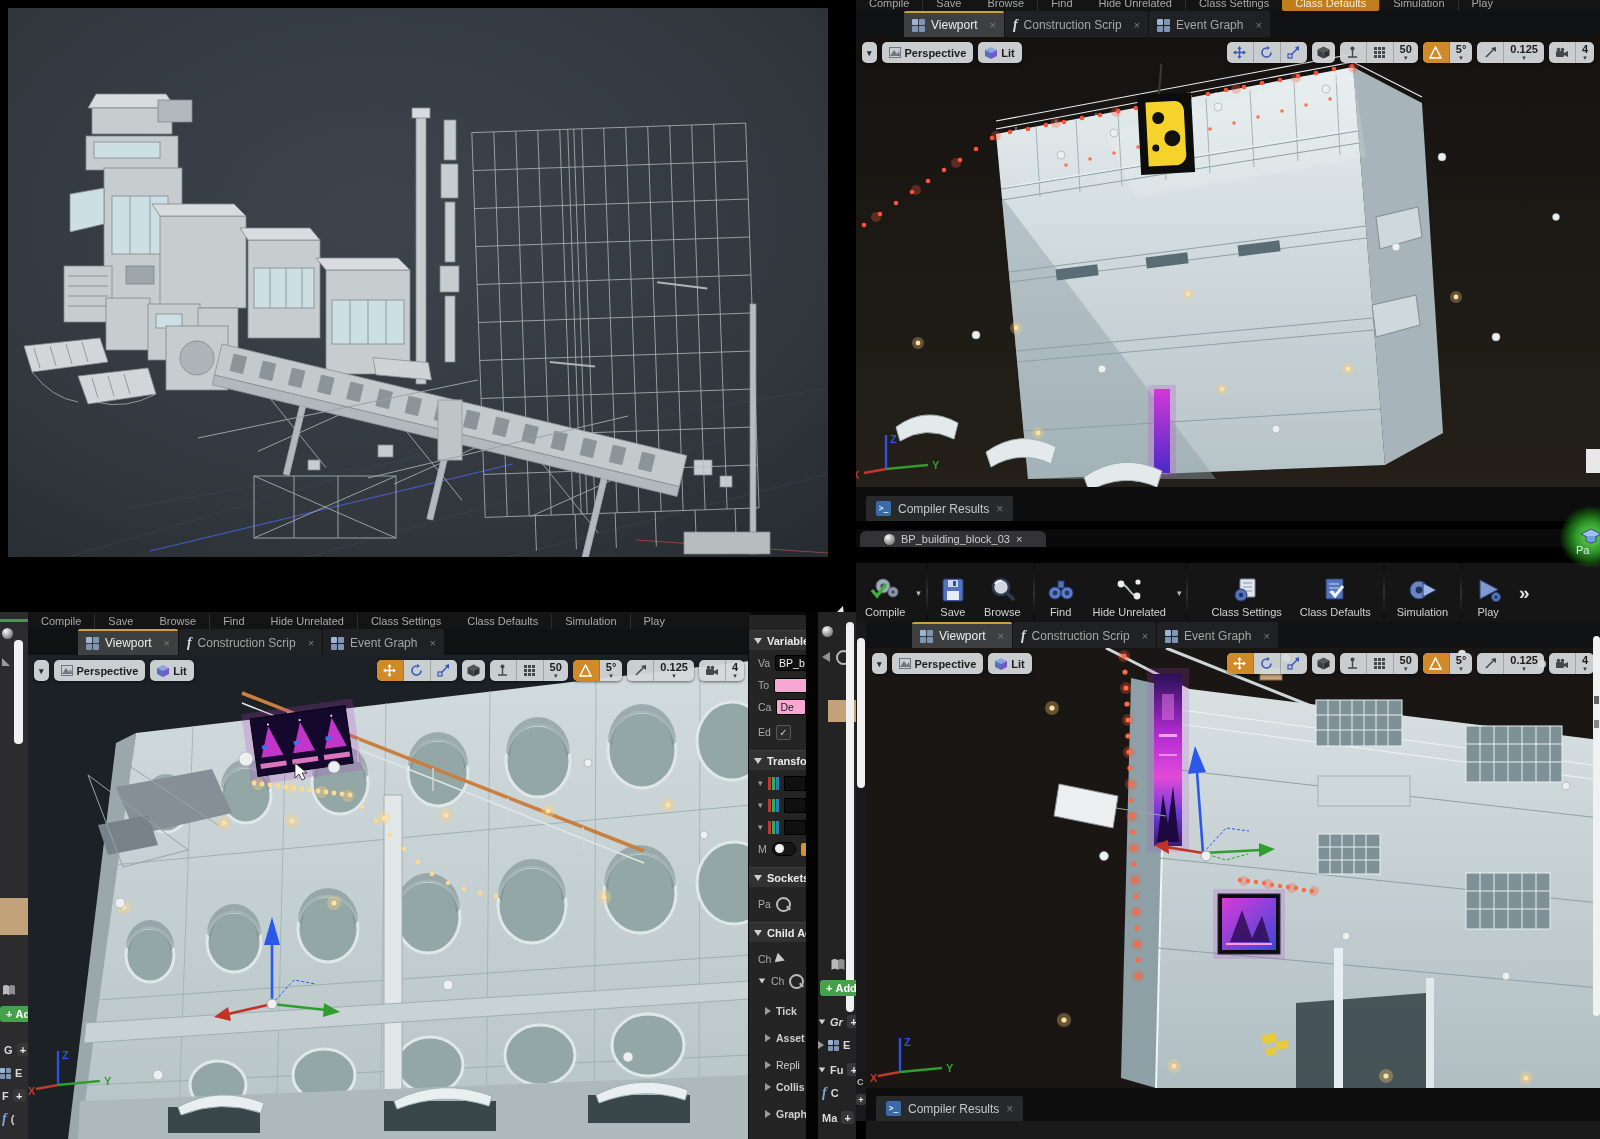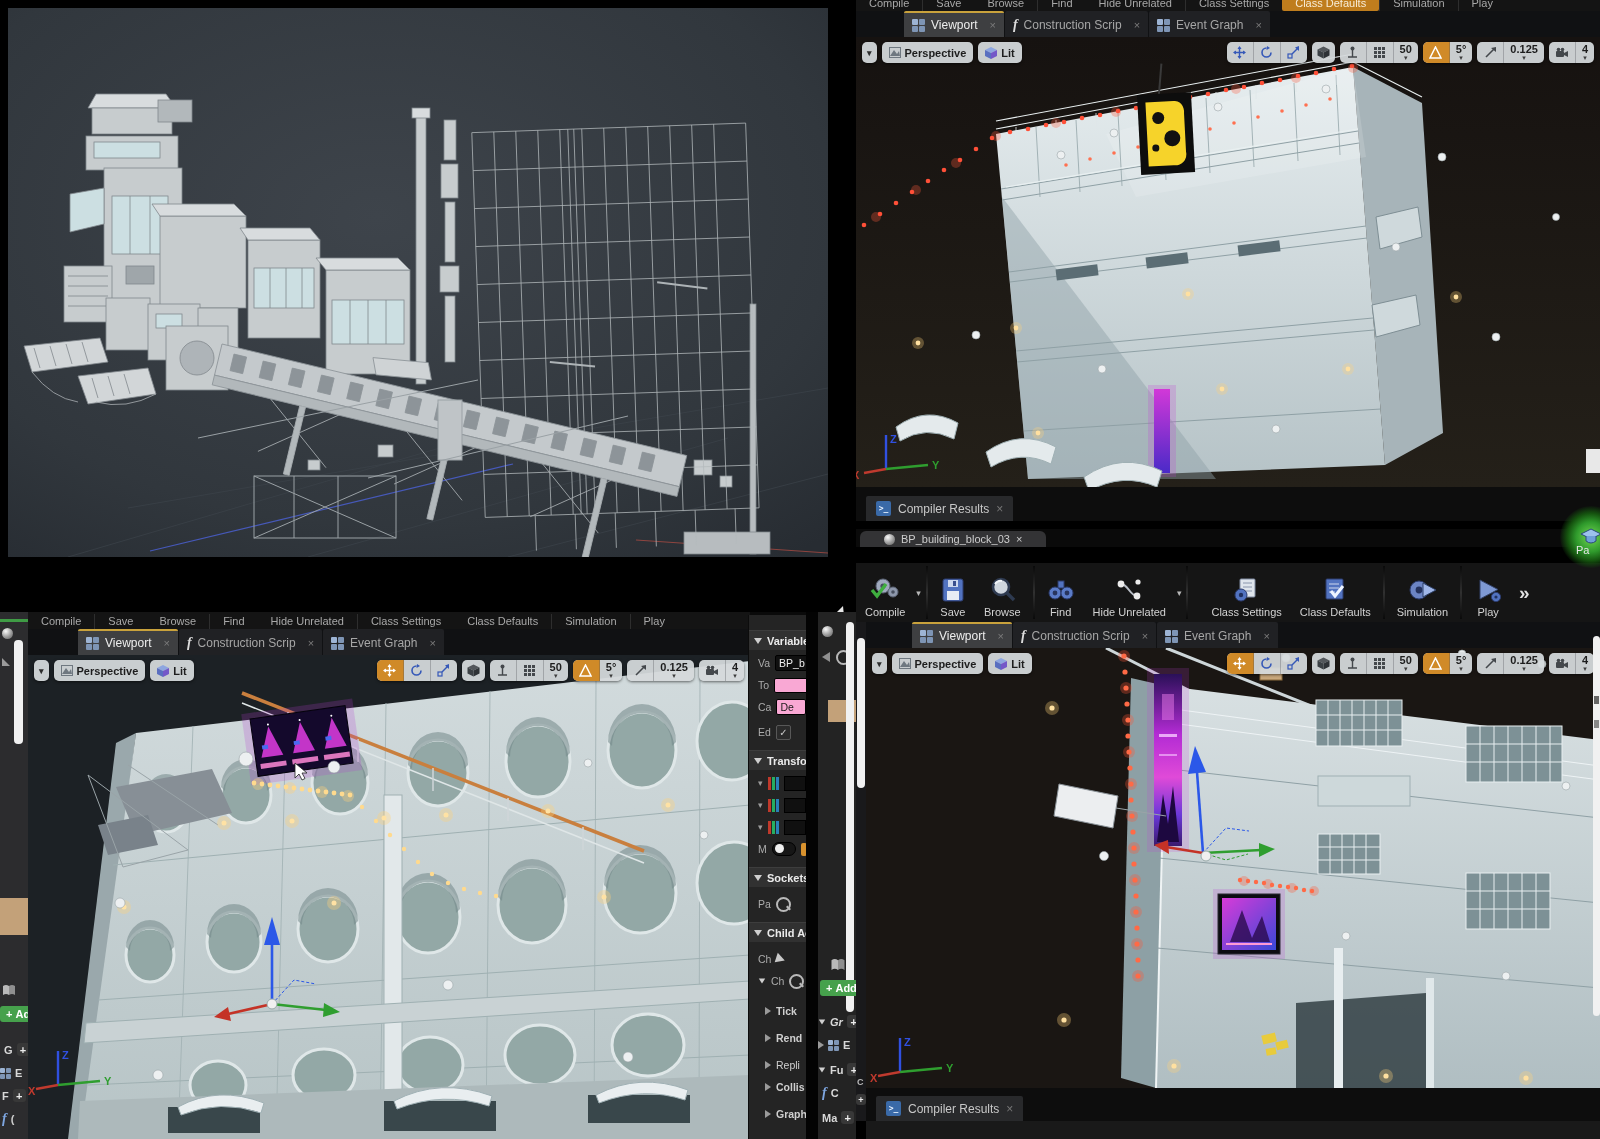--- a/index.html
+++ b/index.html
@@ -1627,21 +1627,21 @@
           <span class="tri" style="transform:scale(.8);"></span>
         <span>Ch</span>
         <span class="mag"></span>
         </div>
       <div class="drow" style="margin-top:12px;padding-left:16px;">
           <span class="tri r"></span>
           <span style="color:#cfcfcf;font-weight:bold;">Tick</span>
         </div>
       <div class="drow" style="margin-top:9px;padding-left:16px;">
           <span class="tri r"></span>
-          <span style="color:#cfcfcf;font-weight:bold;">Rend</span>
+          <span style="color:#cfcfcf;font-weight:bold;">Asset</span>
         </div>
       <div class="drow" style="margin-top:9px;padding-left:16px;">
           <span class="tri r"></span>
           <span style="color:#cfcfcf;font-weight:normal;">Repli</span>
         </div>
       <div class="drow" style="padding-left:16px;">
           <span class="tri r"></span>
           <span style="color:#cfcfcf;font-weight:bold;">Collis</span>
         </div>
       <div class="drow" style="margin-top:9px;padding-left:16px;">

